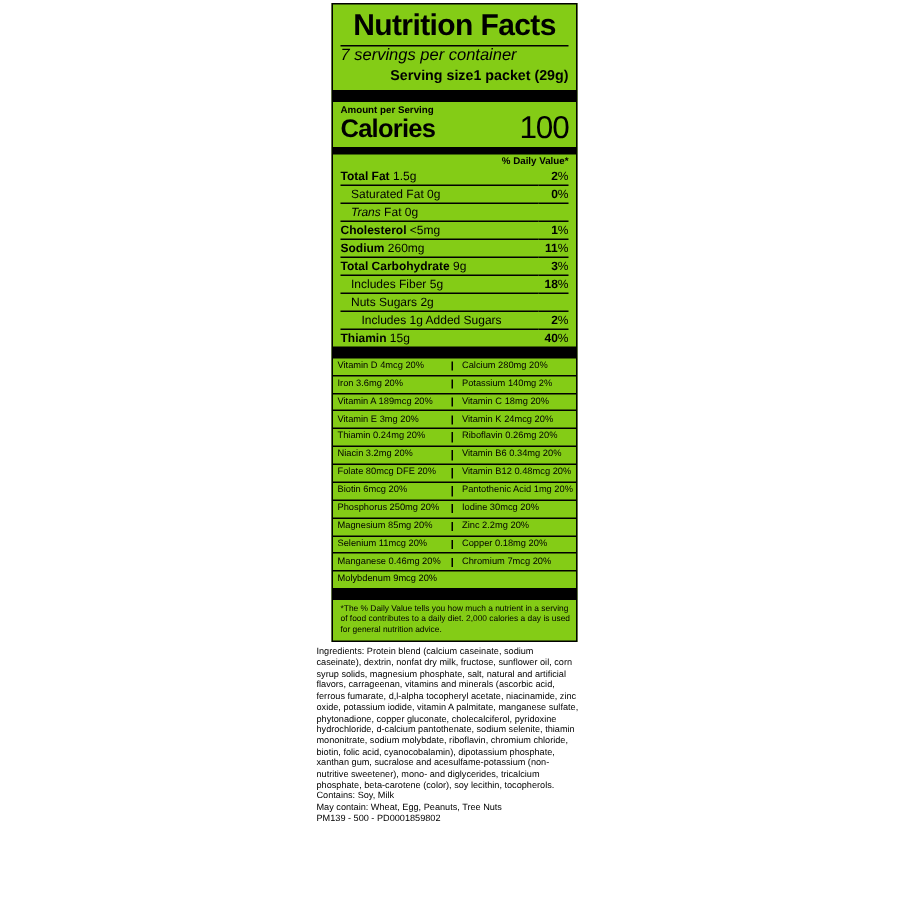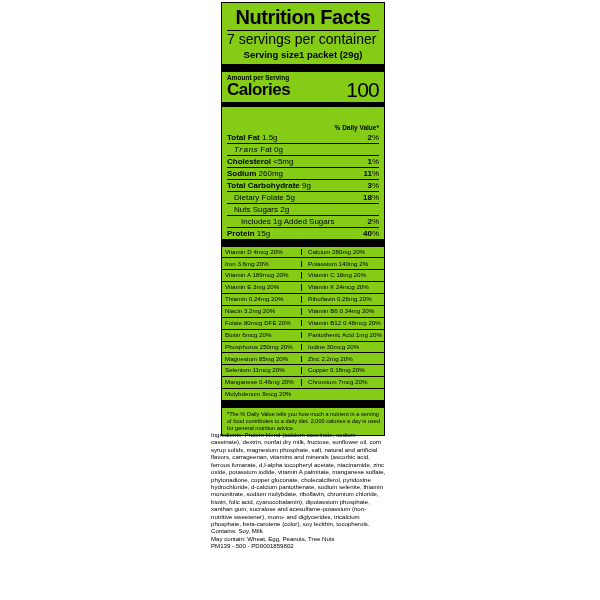--- a/index.html
+++ b/index.html
@@ -25,36 +25,36 @@
     font-weight:bold;
     font-size:20px;
     letter-spacing:-0.4px;
     line-height:1.05;
     text-align:center;
     margin:1px 0 2px 0;
   }
   .rule-thin{border-top:1px solid #000;}
   .rule-thick{border-top:8px solid #000;}
   .rule-half{border-top:5px solid #000;}
-  .srv{font-size:14px;line-height:1.25;}
+  .srv{font-size:11px;line-height:1.25;font-style:italic;}
   .srvsize{font-size:9.5px;font-weight:bold;}
   .amt{font-size:6.5px;font-weight:bold;margin-top:1px;}
   .calrow{
     display:flex;align-items:center;justify-content:space-between;
     margin:-1px 0 1px 0;
   }
   .calrow .lbl{font-size:17px;font-weight:bold;letter-spacing:-0.5px;}
   .calrow .val{font-size:21px;font-weight:normal;letter-spacing:-0.8px;line-height:0.95;}
   .dvhead{font-size:6.5px;font-weight:bold;text-align:right;padding:1px 0 1px 0;}
   table.nut{width:100%;border-collapse:collapse;font-size:8px;}
   table.nut td{padding:1px 0 1px 0;vertical-align:bottom;}
   table.nut tr>td:last-child{text-align:right;white-space:nowrap;}
   .bt{border-top:1px solid #000;}
   .b{font-weight:bold;}
-  .i{font-style:italic;font-family:Liberation Mono, monospace;}
+  .i{font-style:italic;}
   .in1{padding-left:7px !important;}
   .in2{padding-left:14px !important;}
   .pct{font-size:8px;}
   
   .vits{font-size:6.2px;line-height:1.05;}
   .vrow{display:flex;border-top:1px solid #000;padding:2.2px 0 2.2px 0;}
   .vrow:first-child{border-top:none;}
   .vcell{flex:1 1 50%;padding-left:3px;white-space:nowrap;}
   .vcell.right{border-left:1px solid #000;padding-left:6px;}
   .footnote{font-size:5.6px;line-height:1.25;padding:3px 4px 3px 5px;}
@@ -73,72 +73,76 @@
   .ing-sp{margin-top:3px;}
 </style>
 </head>
 <body>
 
 <div class="panel">
   <div class="pad">
     <div class="title">Nutrition Facts</div>
     <div class="rule-thin"></div>
     <div class="srv">7 servings per container</div>
-    <div style="display:flex;align-items:baseline;justify-content:center;">
+    <div style="display:flex;align-items:baseline;justify-content:flex-end;">
       <span class="srvsize">Serving size</span>
       <span class="srvsize">1 packet (29g)</span>
     </div>
   </div>
   <div class="rule-thick"></div>
   <div class="pad" style="padding-top:1px;padding-bottom:1px;">
     <div class="amt">Amount per Serving</div>
     <div class="calrow">
       <span class="lbl">Calories</span>
       <span class="val">100</span>
     </div>
   </div>
   <div class="rule-half"></div>
-  <div class="pad" style="padding-top:16px;padding-bottom:0;">
+  <div class="pad" style="padding-top:0;padding-bottom:0;">
     <div class="dvhead">% Daily Value*</div>
     <table class="nut">
       <tbody id="nutrient-rows">
           <tr>
             <td><span class="b">Total Fat</span> 1.5g</td>
             <td class="pct"><span class="b">2</span>%</td>
           </tr>
           <tr class="bt">
+            <td class="in1"><span>Saturated Fat</span> 0g</td>
+            <td class="pct"><span class="b">0</span>%</td>
+          </tr>
+          <tr class="bt">
             <td class="in1"><span class="i">Trans</span> Fat 0g</td>
             <td class="pct"></td>
           </tr>
           <tr class="bt">
             <td><span class="b">Cholesterol</span> &lt;5mg</td>
             <td class="pct"><span class="b">1</span>%</td>
           </tr>
           <tr class="bt">
             <td><span class="b">Sodium</span> 260mg</td>
             <td class="pct"><span class="b">11</span>%</td>
           </tr>
           <tr class="bt">
             <td><span class="b">Total Carbohydrate</span> 9g</td>
             <td class="pct"><span class="b">3</span>%</td>
           </tr>
           <tr class="bt">
-            <td class="in1"><span>Dietary Folate</span> 5g</td>
+            <td class="in1"><span>Includes Fiber</span> 5g</td>
             <td class="pct"><span class="b">18</span>%</td>
           </tr>
           <tr class="bt">
             <td class="in1"><span>Nuts Sugars</span> 2g</td>
             <td class="pct"></td>
           </tr>
           <tr class="bt">
             <td class="in2"><span>Includes 1g Added Sugars</span></td>
             <td class="pct"><span class="b">2</span>%</td>
           </tr>
           <tr class="bt">
-            <td><span class="b">Protein</span> 15g</td>
+            <td><span class="b">Thiamin</span> 15g</td>
             <td class="pct"><span class="b">40</span>%</td>
           </tr>
         </tbody>
     </table>
   </div>
   <div class="rule-thick"></div>
   <div class="vits" id="vitamin-grid">
       <div class="vrow">
         <div class="vcell">Vitamin D 4mcg 20%</div>
         <div class="vcell right">Calcium 280mg 20%</div>

